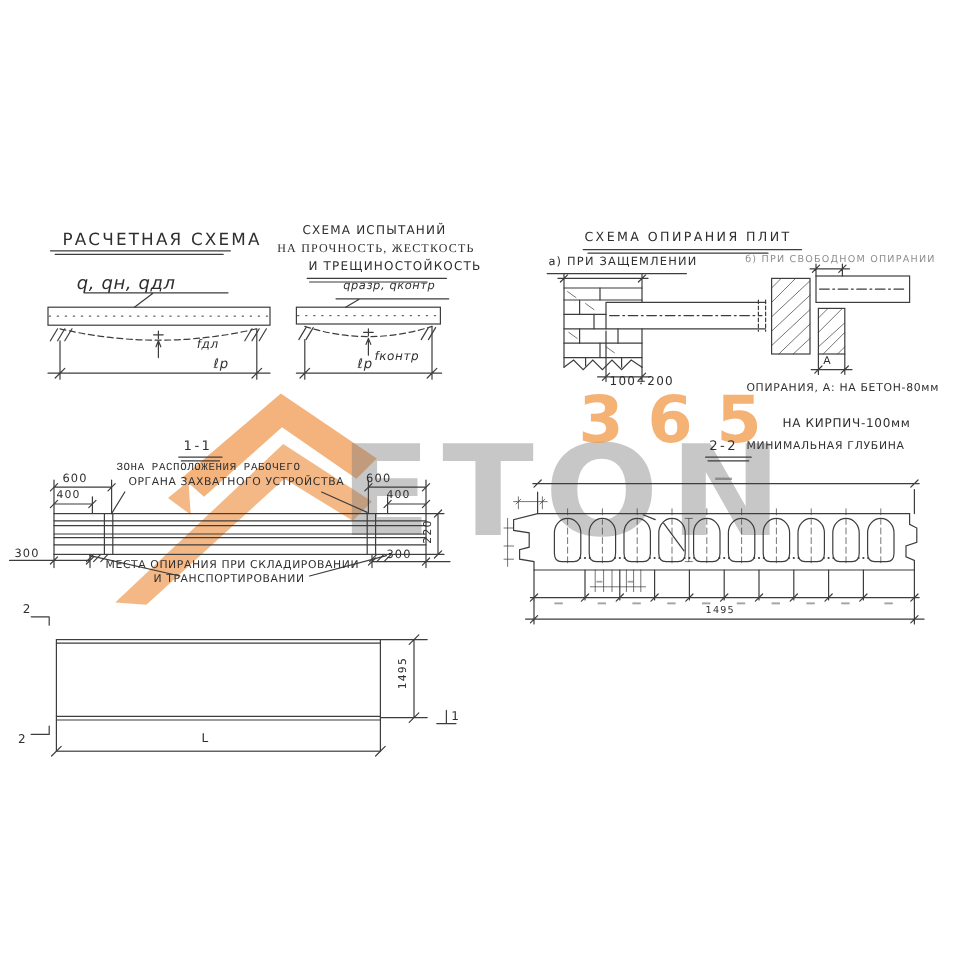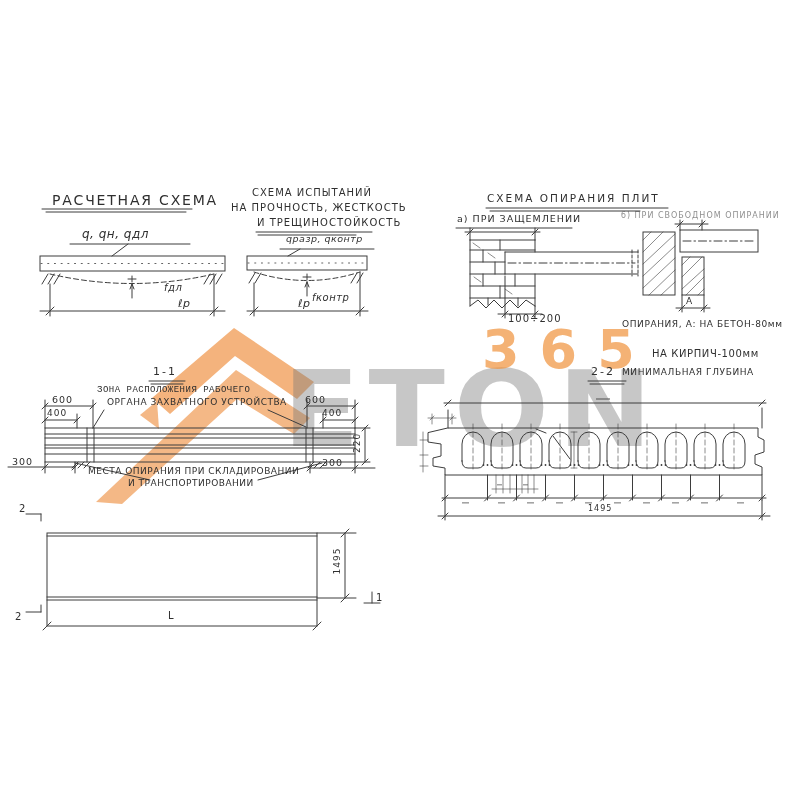--- a/index.html
+++ b/index.html
@@ -150,26 +150,26 @@
       <path d="M47,536 L317,536 M47,597 L317,597 M47,600 L317,600"></path>
       <path d="M43,630 L51,622 M313,630 L321,622"></path>
       <path d="M317,533 L356,533 M317,598 L356,598 M345,533 L345,598 M341,537 L349,529 M341,602 L349,594"></path>
       <path d="M26,514 L41,514 M41,514 L41,521"></path>
       <path d="M26,612 L41,612 M41,605 L41,612"></path>
       <path d="M372,592 L372,603 M364,603 L380,603"></path>
     </g>
   </svg>
 
   <div class="lbl" style="left:52px;top:193px;font-size:14px;letter-spacing:1.8px;">РАСЧЕТНАЯ СХЕМА</div>
-  <div class="lbl ital" style="left:82px;top:228px;font-size:12px;">q, qн, qдл</div>
+  <div class="lbl ital" style="left:64px;top:228px;font-size:15px;">q, qн, qдл</div>
   <div class="lbl ital" style="left:136px;top:282px;font-size:10px;margin-left:28px;">fдл</div>
   <div class="lbl ital" style="left:178px;top:298px;font-size:11px;">ℓр</div>
 
   <div class="lbl" style="left:252px;top:187px;font-size:10px;">СХЕМА ИСПЫТАНИЙ</div>
-  <div class="lbl" style="left:231px;top:202px;font-size:10px;">НА ПРОЧНОСТЬ, ЖЕСТКОСТЬ</div>
+  <div class="lbl" style="left:231px;top:202px;font-size:10px;font-family:Liberation Serif, serif;">НА ПРОЧНОСТЬ, ЖЕСТКОСТЬ</div>
   <div class="lbl" style="left:257px;top:217px;font-size:10px;">И ТРЕЩИНОСТОЙКОСТЬ</div>
   <div class="lbl ital" style="left:286px;top:234px;font-size:9.5px;">qразр, qконтр</div>
   <div class="lbl ital" style="left:312px;top:280px;font-size:10px;margin-top:12px;">fконтр</div>
   <div class="lbl ital" style="left:298px;top:298px;font-size:11px;">ℓр</div>
 
   <div class="lbl" style="left:487px;top:193px;font-size:10.5px;letter-spacing:2px;">СХЕМА ОПИРАНИЯ ПЛИТ</div>
   <div class="lbl" style="left:457px;top:214px;font-size:9.5px;">а) ПРИ ЗАЩЕМЛЕНИИ</div>
   <div class="lbl faint" style="left:621px;top:212px;font-size:8px;">б) ПРИ СВОБОДНОМ ОПИРАНИИ</div>
   <div class="lbl" style="left:508px;top:313px;font-size:10px;">100÷200</div>
   <div class="lbl" style="left:686px;top:297px;font-size:9px;">А</div>

